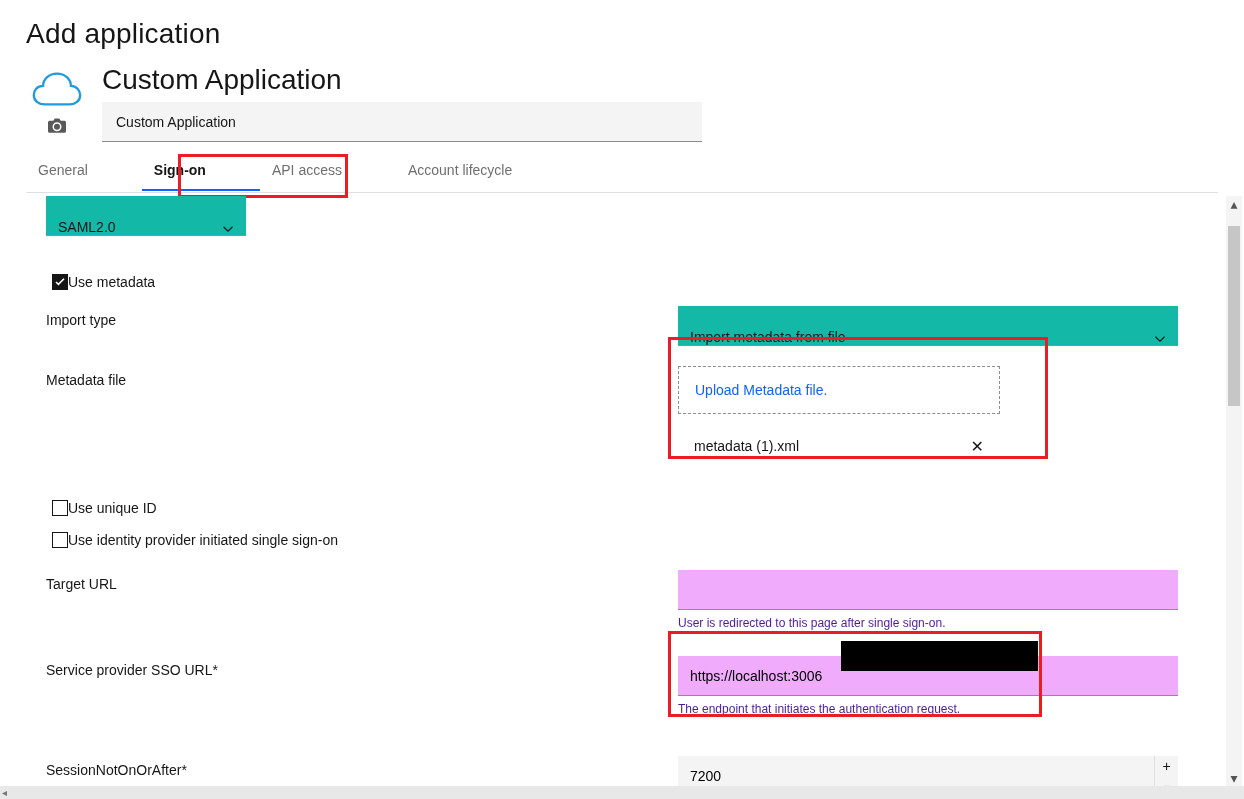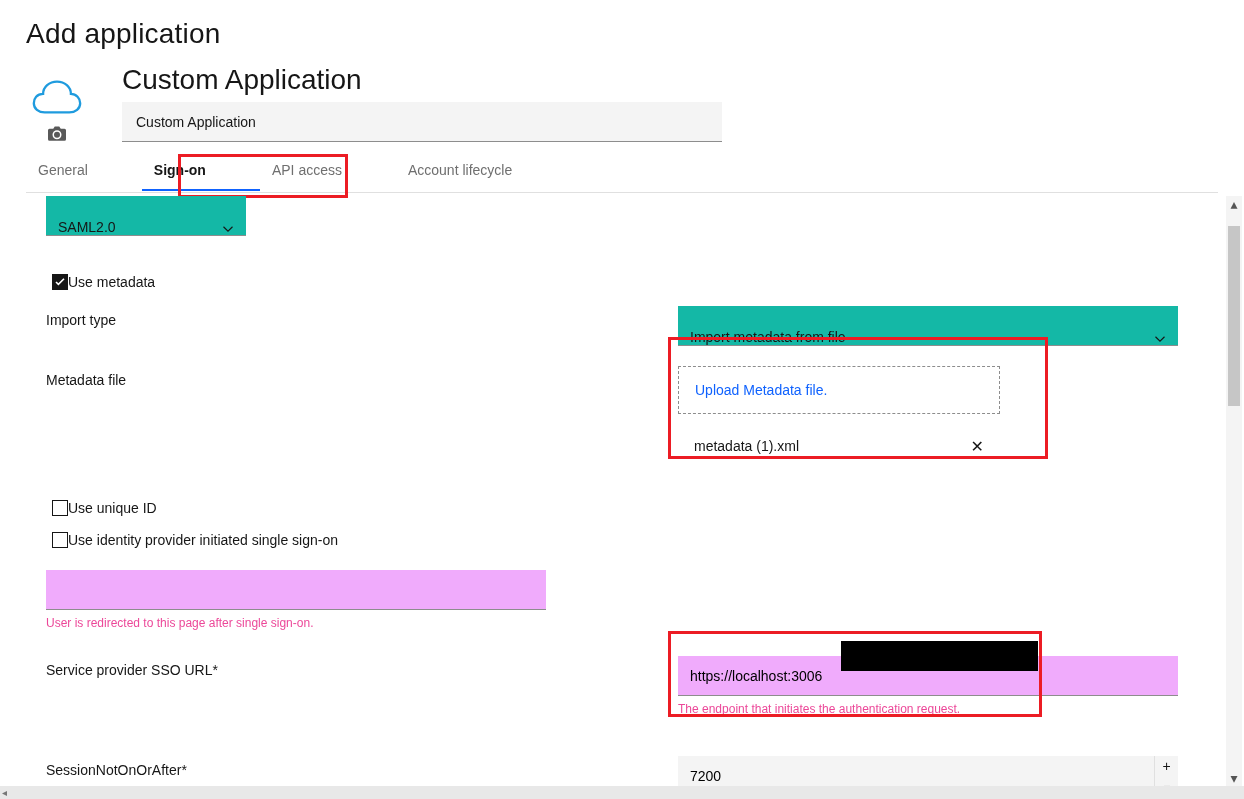--- a/index.html
+++ b/index.html
@@ -1,19 +1,19 @@
 <!DOCTYPE html>
 <html><head>
 <meta charset="utf-8">
 <style>
   *{box-sizing:border-box;margin:0;padding:0;font-family:"Helvetica Neue",Arial,sans-serif}
   body{background:#fff;color:#161616;font-size:14px;width:1244px;height:799px;overflow:hidden;position:relative}
   .page{padding:18px 26px 0 26px}
   .page-title{font-size:28px;font-weight:400;margin-bottom:14px;letter-spacing:.2px}
-  .app-header{display:flex;align-items:flex-end;gap:34px;margin-bottom:8px}
+  .app-header{display:flex;align-items:center;gap:14px;margin-bottom:8px}
   .icon-col{display:flex;flex-direction:column;align-items:center;gap:12px;width:62px}
   .cloud-icon{width:50px;height:34px}
   .camera-icon{width:18px;height:16px;color:#595959}
   .name-col{flex:1;max-width:600px}
   .app-name{font-size:28px;font-weight:400;margin-bottom:6px}
   .name-input{width:100%;height:40px;background:#f4f4f4;border:none;border-bottom:1px solid #8d8d8d;padding:0 14px;font-size:14px;color:#161616}
   .tabs{display:flex;border-bottom:1px solid #e0e0e0;margin-top:4px;position:relative}
   .tab{padding:12px 54px 12px 12px;color:#6f6f6f;cursor:pointer;border-bottom:2px solid transparent;position:relative;white-space:nowrap}
   .tab.active{color:#161616;font-weight:600}
   .tab.active::after{content:"";position:absolute;left:0;right:0;bottom:-1px;height:2px;background:#0f62fe}
@@ -31,21 +31,21 @@
   .chev{width:12px;height:12px}
   .checkbox-row{display:flex;align-items:center;margin:16px 0 16px 6px}
   .cbx{width:16px;height:16px;border:1px solid #161616;display:flex;align-items:center;justify-content:center;cursor:pointer}
   .cbx.checked{background:#161616}
   .cbx.checked svg{display:block}
   .cbx svg{display:none;color:#fff}
   .upload-area{border:1px dashed #8d8d8d;height:48px;display:flex;align-items:center;padding:0 16px;color:#0f62fe;font-size:14px;width:322px;cursor:pointer}
   .file-pill{display:flex;align-items:center;justify-content:space-between;width:322px;height:40px;padding:0 16px;margin-top:12px;font-size:14px}
   .file-pill .x{cursor:pointer;font-size:16px;color:#161616}
   .text-input{width:100%;height:40px;background:#f0abfc;border:none;border-bottom:1px solid #8d8d8d;padding:0 12px;font-size:14px}
-  .helper{font-size:12px;color:#ec4899;margin-top:6px}
+  .helper{font-size:12px;color:#4c1d95;margin-top:6px}
   .highlight-box{position:absolute;border:3px solid #ec1c24;pointer-events:none}
   .hl-meta{left:668px;top:337px;width:380px;height:122px}
   .hl-sso{left:668px;top:631px;width:374px;height:86px}
   .redact{position:absolute;background:#000}
   .redact.sso{left:841px;top:641px;width:197px;height:30px}
   .number-input{display:flex;align-items:stretch;width:100%}
   .number-input input{flex:1;height:40px;background:#f4f4f4;border:none;border-bottom:1px solid #8d8d8d;padding:0 12px;font-size:14px}
   .number-ctrl{display:flex;flex-direction:column;border-bottom:1px solid #8d8d8d;background:#f4f4f4}
   .number-ctrl button{width:24px;height:20px;border:none;background:#f4f4f4;font-size:14px;line-height:1;cursor:pointer;color:#161616;border-left:1px solid #e0e0e0}
   .vscroll{position:absolute;right:2px;top:196px;width:16px;bottom:13px;background:#f4f4f4}
@@ -142,20 +142,21 @@
     </div>
 
     <div class="checkbox-row" style="margin-bottom:22px">
       <div class="cbx">
         
       </div>
       <span>Use identity provider initiated single sign-on</span>
     </div>
 
     <div class="row" style="margin-bottom:26px">
+      <div class="label">Target URL</div>
       <div class="control">
         <input class="text-input" type="text" value="" style="">
         <div class="helper">User is redirected to this page after single sign-on.</div>
       </div>
     </div>
 
     <div class="row" style="margin-bottom:40px">
       <div class="label">Service provider SSO URL*</div>
       <div class="control">
         <input class="text-input" type="text" value="https://localhost:3006" style="">

